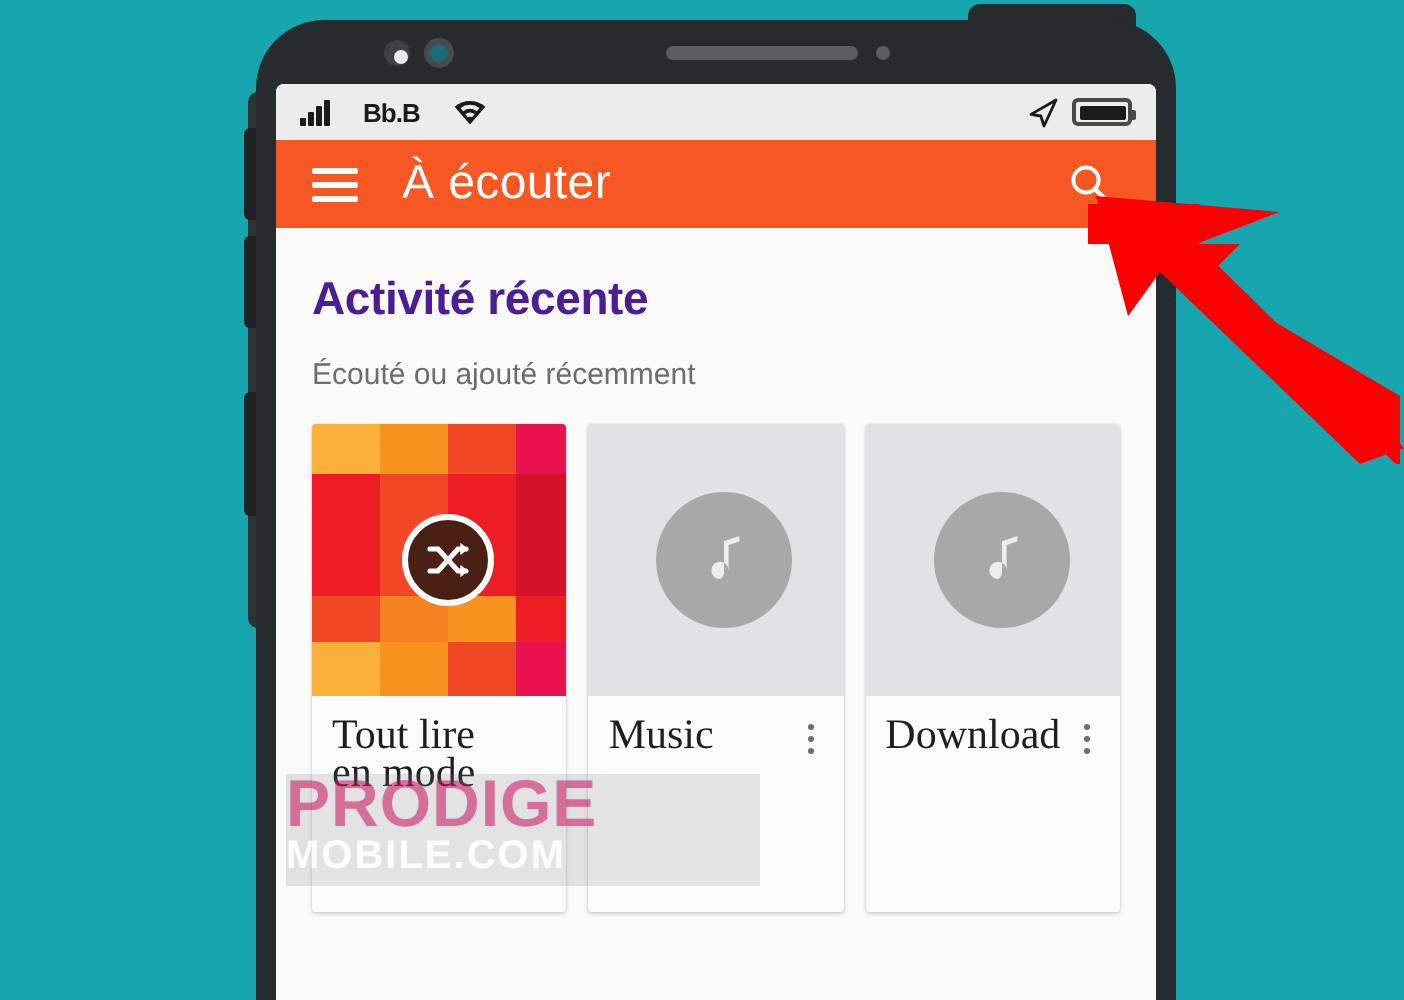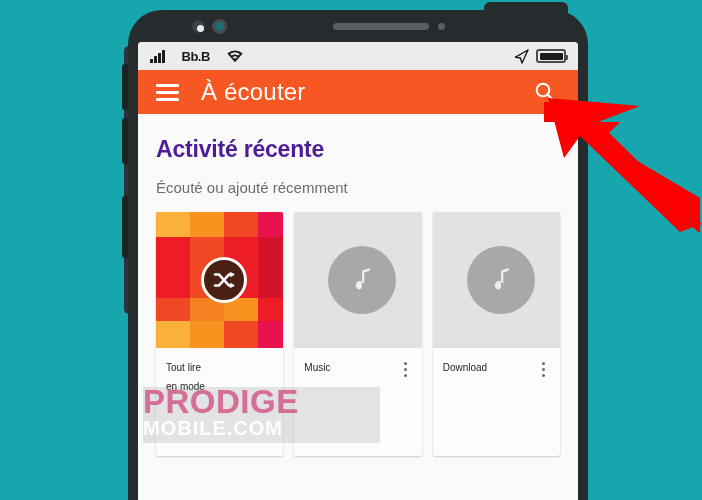--- a/index.html
+++ b/index.html
@@ -200,23 +200,24 @@
     background:#a8a8a8;
     display:flex; align-items:center; justify-content:center;
   }
   .card-foot{
     flex:1;
     display:flex; align-items:flex-start;
     padding:10px 8px 0 10px;
     position:relative;
   }
   .card-label{
-    font-size:10px; color:#1f1f1f; line-height:19px;
+    font-size:21px; color:#1f1f1f; line-height:19px;
     font-weight:400;
     flex:1;
+    font-family:Liberation Serif, serif;
   }
   .overflow-dots{
     width:16px; display:flex; flex-direction:column;
     align-items:center; gap:3px; padding-top:4px; cursor:pointer;
   }
   .overflow-dots i{ width:3px; height:3px; border-radius:50%; background:#6d6d6d; display:block; }
 
   
   #watermark{
     position:absolute;

